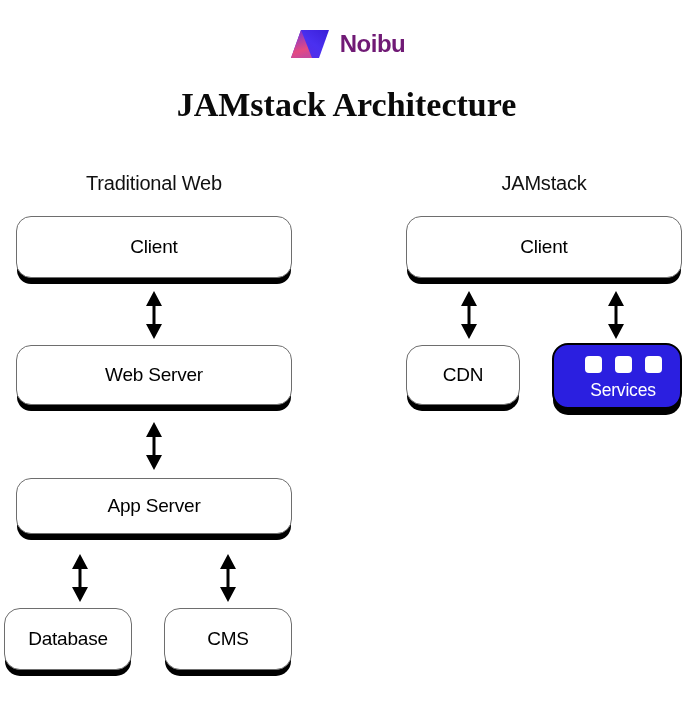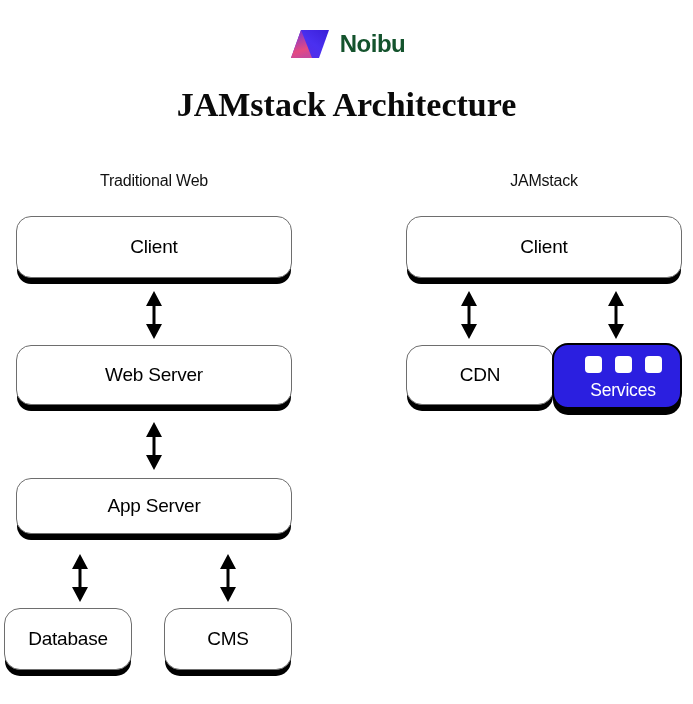--- a/index.html
+++ b/index.html
@@ -11,35 +11,35 @@
   }
   .canvas { position: absolute; inset: 0; background: #ffffff; }
 
   
   .brand {
     position: absolute; top: 29px; left: 0; width: 693px;
     display: flex; align-items: center; justify-content: center; gap: 10px;
   }
   .brand-mark { width: 42px; height: 30px; display: block; }
   .brand-name {
-    font-size: 24px; font-weight: 700; color: #14532d; letter-spacing: -0.5px;
+    font-size: 24px; font-weight: 700; color: #701a75; letter-spacing: -0.5px;
   }
 
   
   .title {
     position: absolute; top: 86px; left: 0; width: 693px;
     text-align: center;
     font-family: "Liberation Serif", "DejaVu Serif", serif;
     font-weight: 700; font-size: 34px; color: #0a0a0a;
   }
 
   
   .col-label {
     position: absolute; text-align: center;
-    font-size: 16px; font-weight: 500; color: #111111; letter-spacing: -0.2px;
+    font-size: 20px; font-weight: 500; color: #111111; letter-spacing: -0.2px;
   }
 
   
   .node {
     position: absolute;
     background: #ffffff;
     border: 1.5px solid #6e6e6e;
     border-radius: 15px;
     box-shadow: 0 7px 0 -1px #000000;
     display: flex; align-items: center; justify-content: center;
@@ -156,21 +156,21 @@
     </svg>
   </div>
   <div class="arrow" style="left:604px; top:291px;">
     <svg viewBox="0 0 24 48" aria-hidden="true">
       <line x1="12" y1="10" x2="12" y2="38" stroke="#000" stroke-width="3"></line>
       <polygon points="12,0 4,15 20,15" fill="#000"></polygon>
       <polygon points="12,48 4,33 20,33" fill="#000"></polygon>
     </svg>
   </div>
 
-  <div class="node small" style="left:406px; top:345px; width:148px; height:60px;">
+  <div class="node small" style="left:406px; top:345px; width:114px; height:60px;">
     <span>CDN</span>
   </div>
 
   <div class="node services" style="left:552px; top:343px; width:130px; height:66px;">
     <div class="squares">
       <span></span>
       <span></span>
       <span></span>
     </div>
     <span class="services-label">Services</span>

